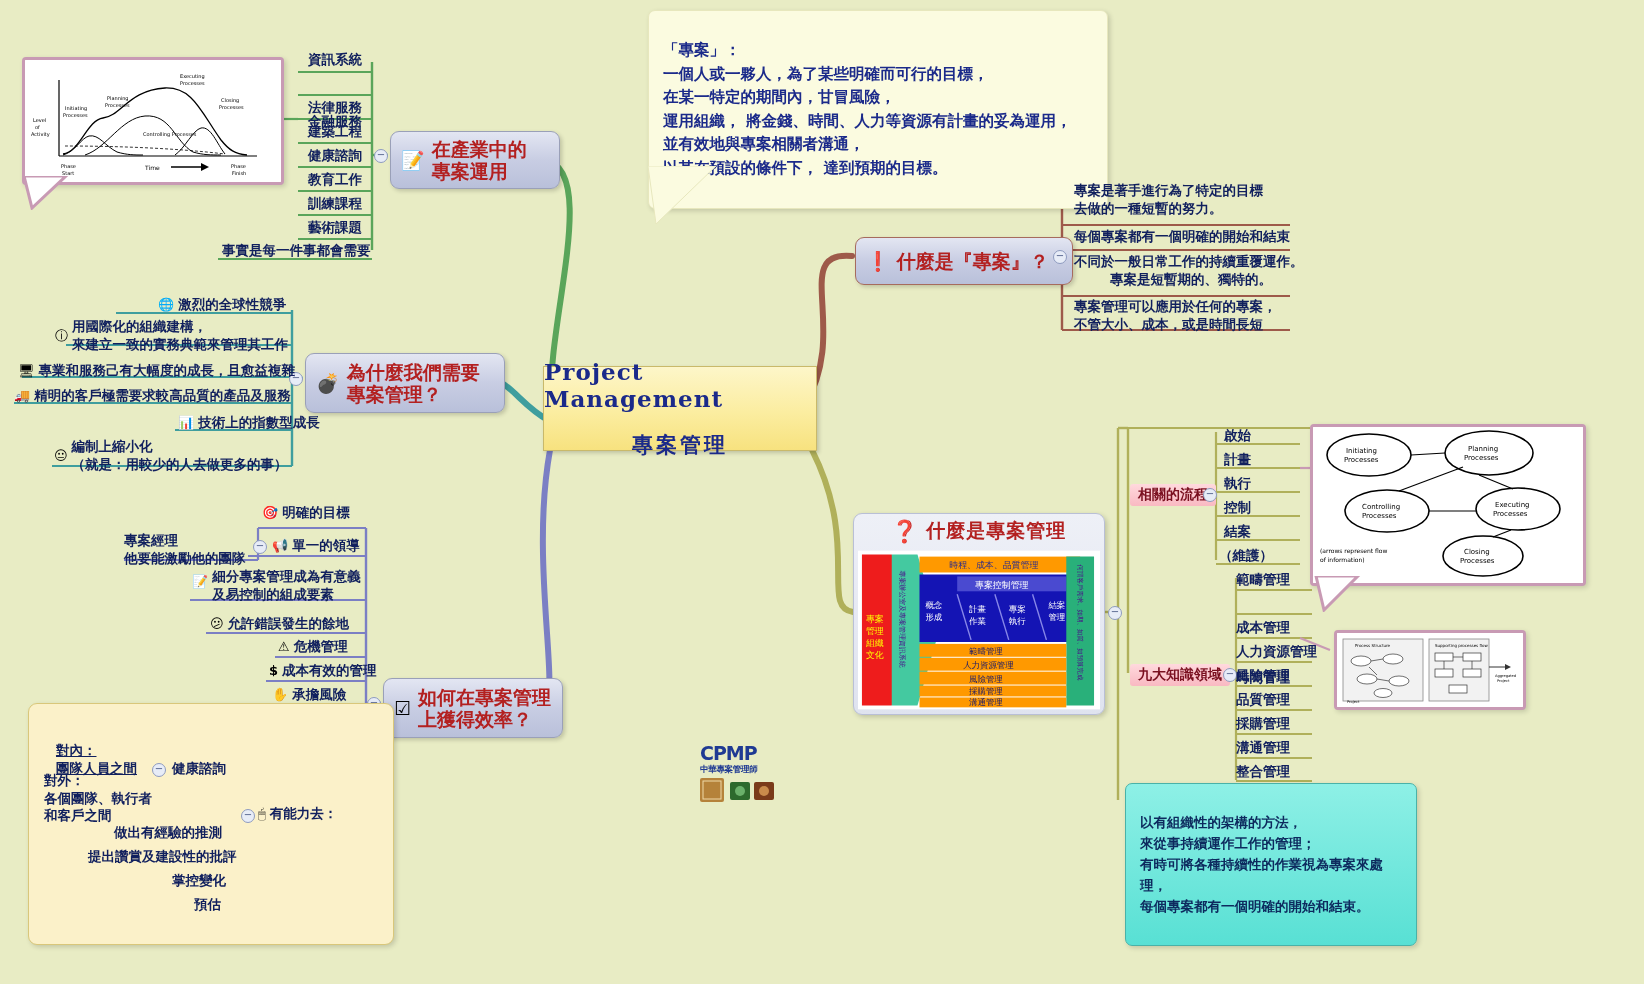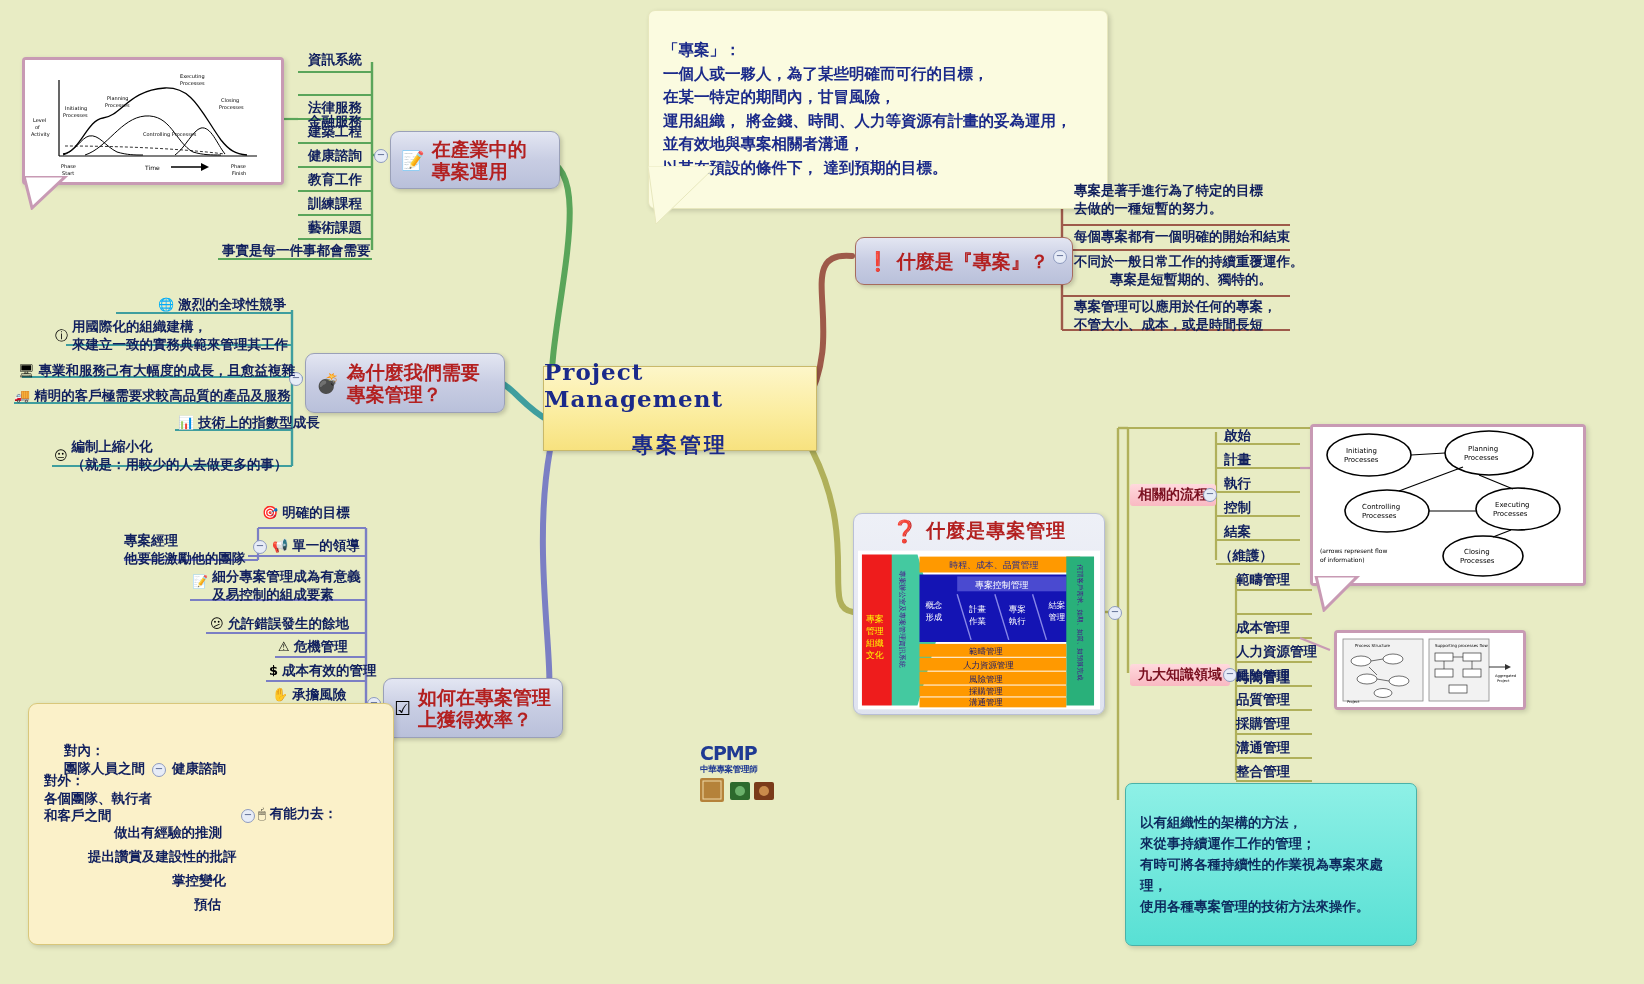--- a/index.html
+++ b/index.html
@@ -352,21 +352,21 @@
   <div class="abs callout yellowbox" style="left:28px;top:703px;width:336px;height:222px;border-radius:9px;background:#fbf1c9;"></div>
 
   <div class="abs leafrow" style="left:258px;top:805px;">
     <span class="ico">🖱</span>
     <span class="leaf">有能力去：</span>
   </div>
   <span class="collapse" style="left:241px;top:809px;">−</span>
 
   <div class="abs leaf" style="left:172px;top:760px;">健康諮詢</div>
   <span class="collapse" style="left:152px;top:763px;">−</span>
-  <div class="abs leaf" style="left:64px;top:742px;">對內：
+  <div class="abs leaf" style="left:56px;top:742px;text-decoration:underline;">對內：
 團隊人員之間</div>
   <div class="abs leaf" style="left:44px;top:772px;">對外：
 各個團隊、執行者
 和客戶之間</div>
 
   <div class="abs leaf" style="left:114px;top:824px;">做出有經驗的推測</div>
   <div class="abs leaf" style="left:88px;top:848px;">提出讚賞及建設性的批評</div>
   <div class="abs leaf" style="left:172px;top:872px;">掌控變化</div>
   <div class="abs leaf" style="left:194px;top:896px;">預估</div>
 
@@ -456,21 +456,21 @@
   <div class="abs leaf" style="left:1236px;top:667px;">風險管理</div>
   <div class="abs leaf" style="left:1236px;top:691px;">品質管理</div>
   <div class="abs leaf" style="left:1236px;top:715px;">採購管理</div>
   <div class="abs leaf" style="left:1236px;top:739px;">溝通管理</div>
   <div class="abs leaf" style="left:1236px;top:763px;">整合管理</div>
 
   <div class="abs callout teal" style="left:1125px;top:783px;width:262px;">
     <div class="t">以有組織性的架構的方法，
 來從事持續運作工作的管理；
 有時可將各種持續性的作業視為專案來處理，
-使用各種專案管理的技術方法來操作。</div>
+每個專案都有一個明確的開始和結束。</div>
   </div>
 
   <div class="abs imgbox" style="left:1310px;top:424px;width:270px;height:156px;">
     <svg viewBox="0 0 270 156" style="width:100%;height:100%;">
       <rect x="0" y="0" width="270" height="156" fill="#fff"></rect>
       <ellipse cx="56" cy="28" rx="42" ry="21" fill="none" stroke="#000" stroke-width="1.6"></ellipse>
       <text x="33" y="26" font-size="7" font-family="DejaVu Sans">Initiating</text>
       <text x="31" y="35" font-size="7" font-family="DejaVu Sans">Processes</text>
       <ellipse cx="176" cy="26" rx="44" ry="22" fill="none" stroke="#000" stroke-width="1.6"></ellipse>
       <text x="155" y="24" font-size="7" font-family="DejaVu Sans">Planning</text>

